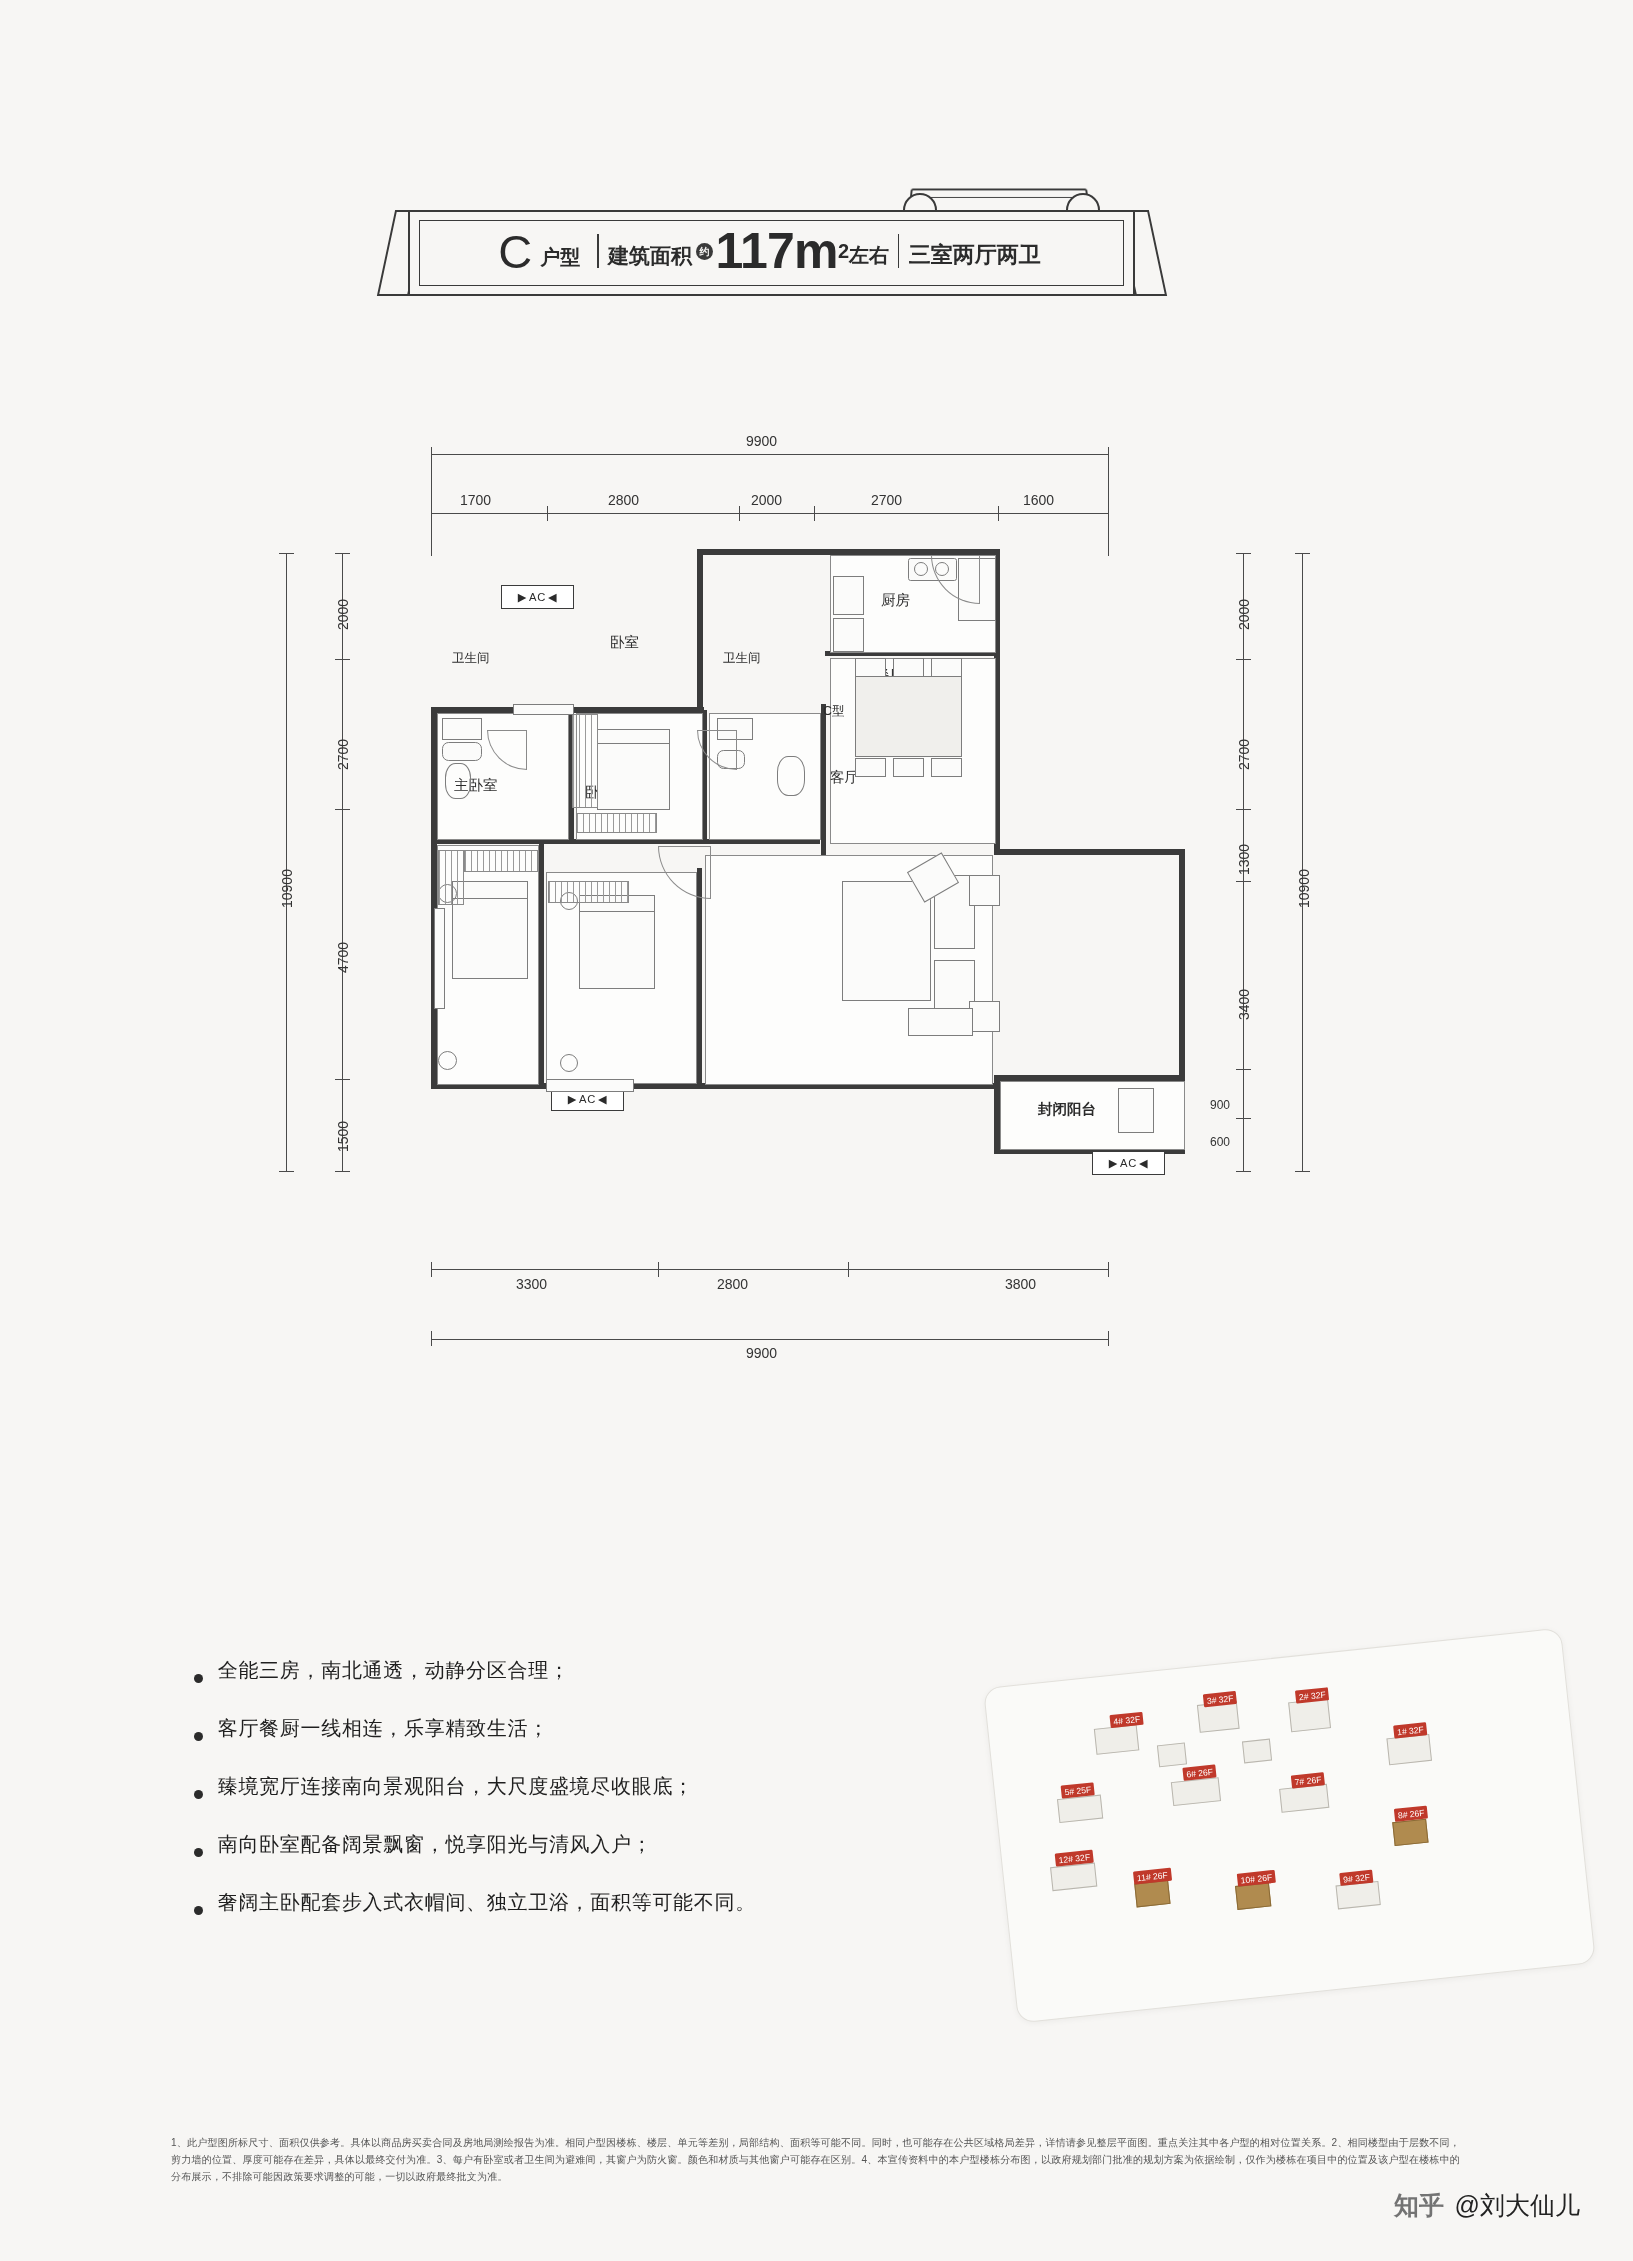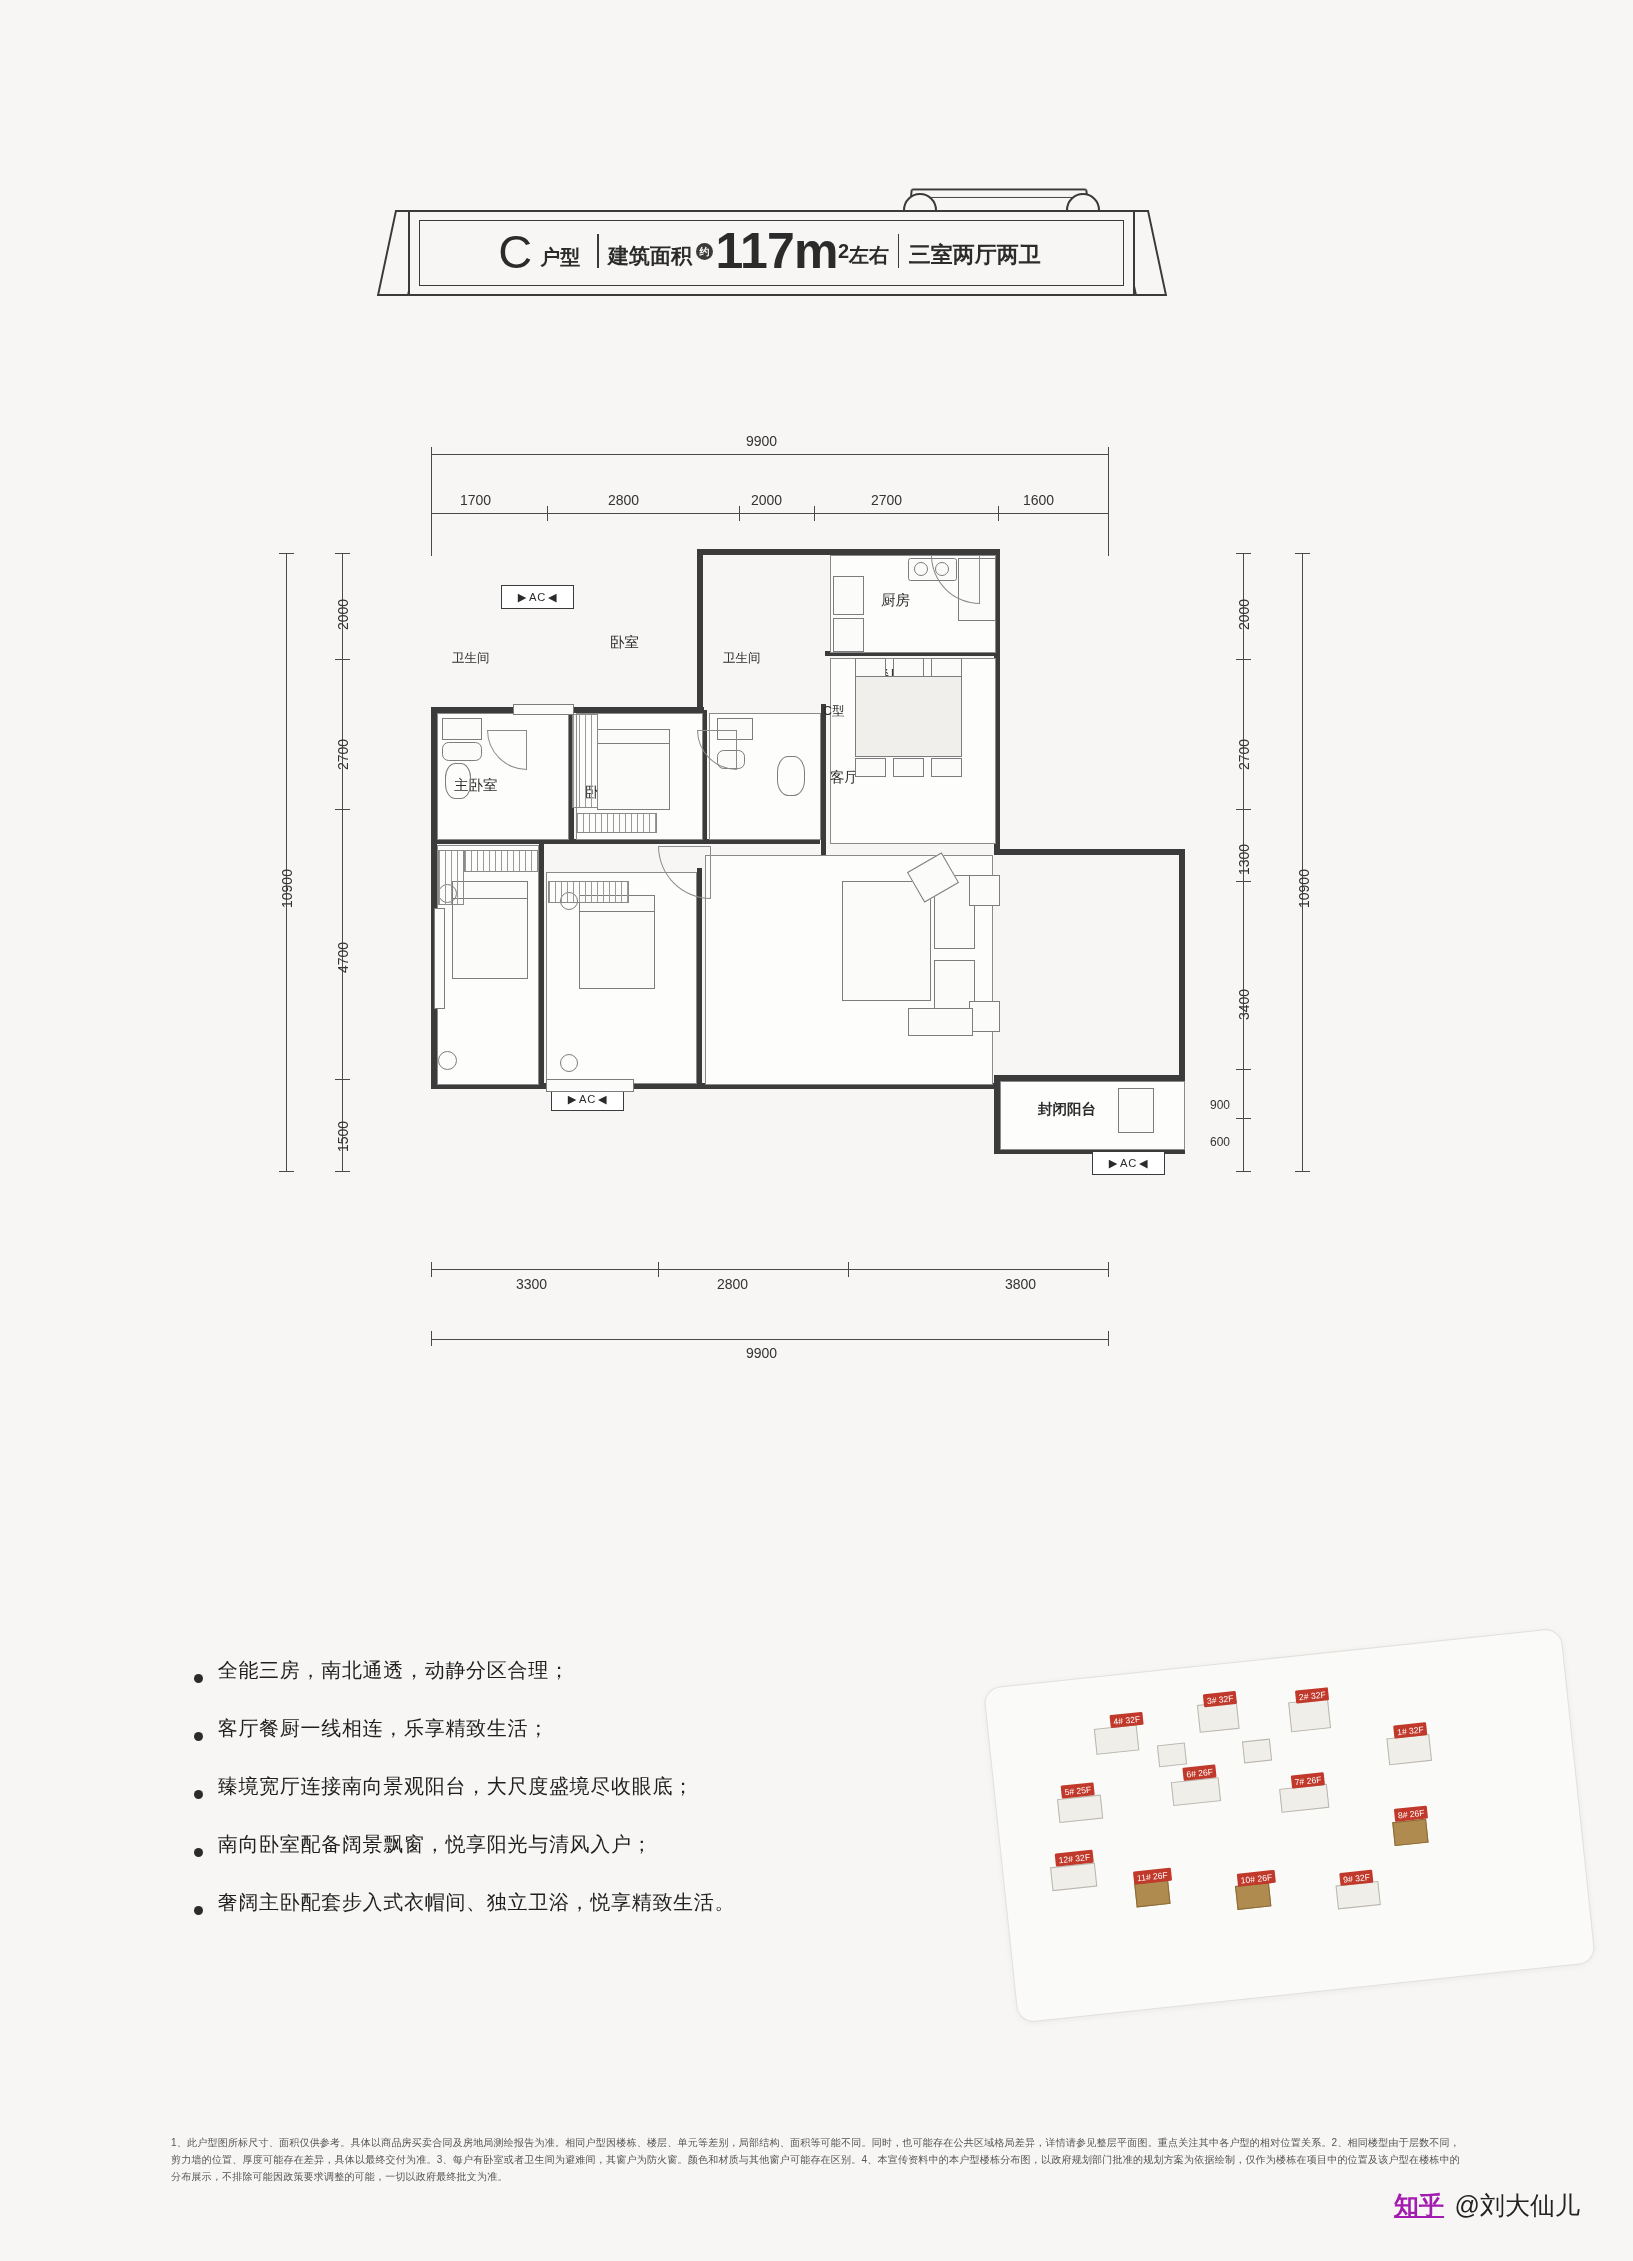--- a/index.html
+++ b/index.html
@@ -121,21 +121,21 @@
   }
 
   
   .footer{
     position:absolute;left:171px;top:2134px;width:1289px;
     font-size:10px;line-height:17px;color:#555;letter-spacing:0.2px;text-align:justify;
   }
   .zhihu{
     position:absolute;right:53px;bottom:39px;display:flex;align-items:center;gap:10.5px;
   }
-  .zhihu .logo{font-size:25px;color:#a21caf;font-weight:700;text-decoration:underline;}
+  .zhihu .logo{font-size:25px;color:#737373;font-weight:700;}
   .zhihu .user{font-size:25px;color:#222;}
 </style>
 </head>
 <body>
 
 <div class="page">
 
   <div class="banner">
     <div class="scroll"></div>
     <div class="curlL"></div>
@@ -362,21 +362,21 @@
     <div class="feat">
       <span class="bullet"></span>
       <span class="txt">臻境宽厅连接南向景观阳台，大尺度盛境尽收眼底；</span>
     </div>
     <div class="feat">
       <span class="bullet"></span>
       <span class="txt">南向卧室配备阔景飘窗，悦享阳光与清风入户；</span>
     </div>
     <div class="feat">
       <span class="bullet"></span>
-      <span class="txt">奢阔主卧配套步入式衣帽间、独立卫浴，悦享精致生活。</span>
+      <span class="txt">奢阔主卧配套步入式衣帽间、独立卫浴，面积等可能不同。</span>
     </div>
   </div>
 
   <div class="sitemap">
     <div class="smcard">
 
       <div class="bld" style="left:105px;top:51px;width:41px;height:24px;"></div>
       <div class="bld" style="left:210px;top:38px;width:38px;height:26px;"></div>
       <div class="bld" style="left:301px;top:45px;width:38px;height:28px;"></div>
       <div class="bld" style="left:395px;top:91px;width:41px;height:25px;"></div>

